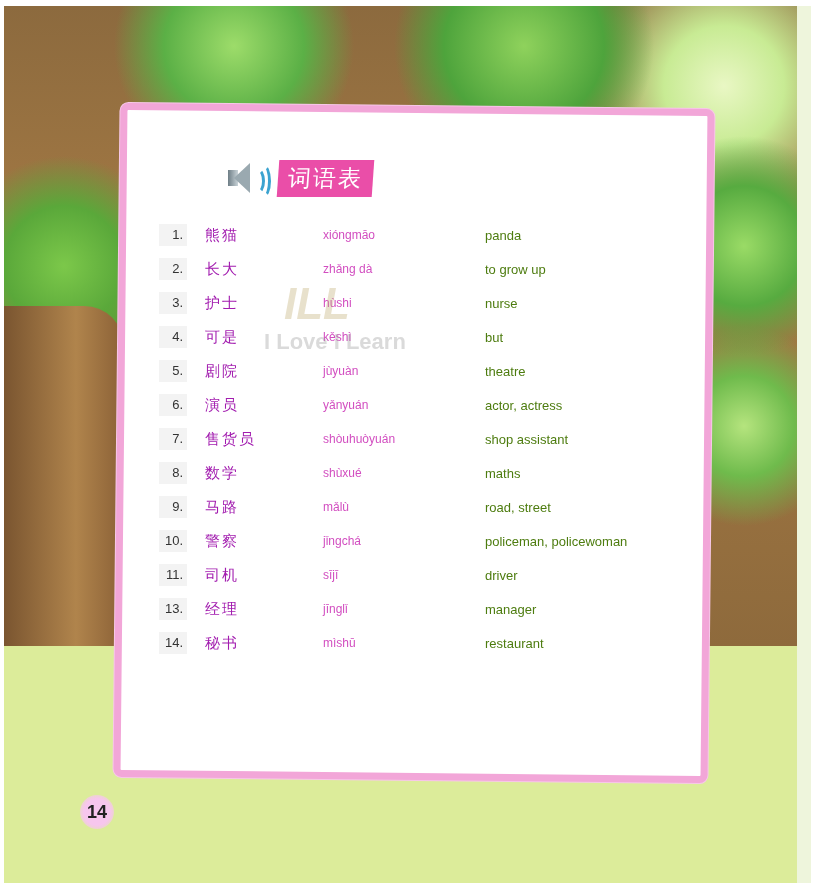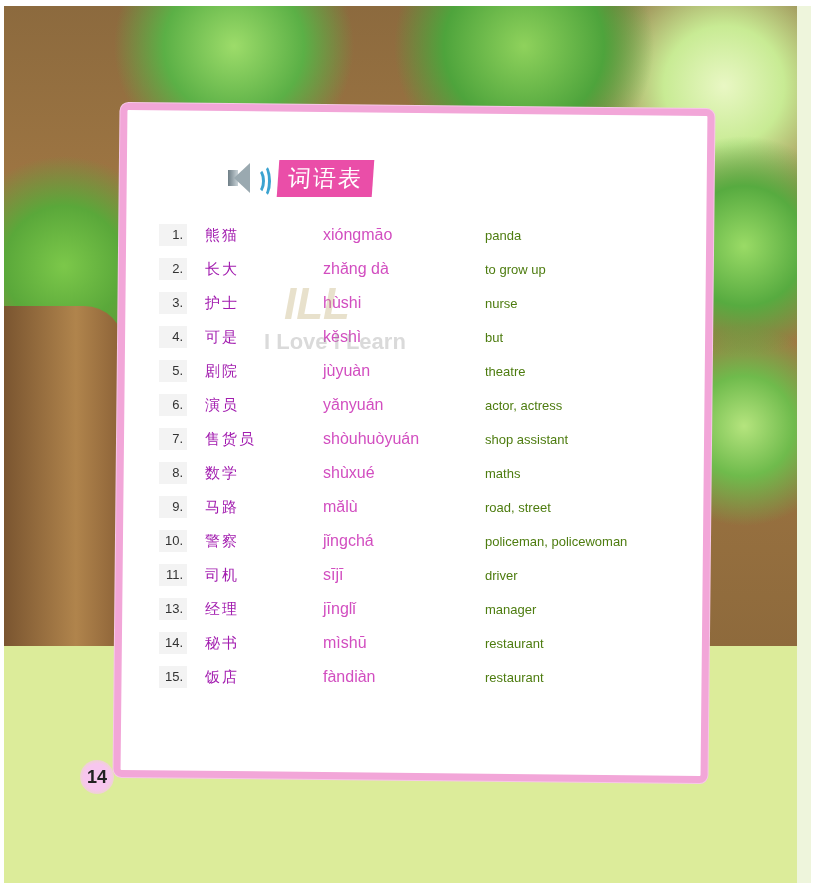--- a/index.html
+++ b/index.html
@@ -25,25 +25,25 @@
   .speaker{width:44px;height:36px;position:relative;margin-right:10px;}
   .speaker .body{position:absolute;left:4px;top:10px;width:10px;height:16px;background:linear-gradient(90deg,#6e7e86,#c9d3d8);}
   .speaker .cone{position:absolute;left:10px;top:3px;width:0;height:0;border-top:15px solid transparent;border-bottom:15px solid transparent;border-right:16px solid #9aa9b0;}
   .speaker .wave{position:absolute;top:8px;width:12px;height:20px;border:3px solid #3ba3d0;border-left:none;border-top-color:transparent;border-bottom-color:transparent;border-radius:0 50% 50% 0;}
   .title-zh{background:#ea4ea8;color:#fff;font-size:23px;padding:3px 10px;margin-right:16px;transform:skewX(-4deg);letter-spacing:2px;}
   .title-en{color:#e84ea8;font-size:22px;font-weight:bold;}
   .list{position:absolute;left:35px;top:105px;}
   .row{display:flex;align-items:center;height:34px;}
   .num{width:24px;height:22px;background:#f3f3f3;font-size:13px;color:#333;text-align:right;line-height:22px;padding-right:4px;margin-right:18px;}
   .zh{width:118px;font-family:"DejaVu Serif",serif;font-size:15px;color:#a21caf;letter-spacing:2px;}
-  .py{width:162px;font-size:16px;color:#d24ec0;}
+  .py{width:162px;font-size:12px;color:#d24ec0;}
   .en{font-size:13px;color:#4d7c0f;}
   .watermark{position:absolute;left:140px;top:166px;color:rgba(150,150,150,.35);font-family:Liberation Sans, sans-serif;font-size:22px;font-weight:bold;}
   .watermark .mono{font-size:44px;font-style:italic;display:block;margin-left:20px;color:rgba(190,170,110,.35);}
-  .page-num{position:absolute;left:76px;top:754px;width:34px;height:34px;border-radius:50%;background:radial-gradient(circle,#f7c6ee 0,#f7c6ee 55%,rgba(247,198,238,0) 100%);font-weight:bold;font-size:18px;color:#222;text-align:center;line-height:34px;}
+  .page-num{position:absolute;left:76px;top:789px;width:34px;height:34px;border-radius:50%;background:radial-gradient(circle,#f7c6ee 0,#f7c6ee 55%,rgba(247,198,238,0) 100%);font-weight:bold;font-size:18px;color:#222;text-align:center;line-height:34px;}
 </style>
 </head>
 <body>
 
 <div class="page">
   <div class="bg-top"></div>
   <div class="trunk"></div>
   <div class="ground"></div>
 
   <div class="card">
@@ -130,26 +130,20 @@
             <span class="zh">经理</span>
             <span class="py">jīnglǐ</span>
             <span class="en">manager</span>
           </div>
           <div class="row">
             <span class="num">14.</span>
             <span class="zh">秘书</span>
             <span class="py">mìshū</span>
             <span class="en">restaurant</span>
           </div>
-          <div class="row">
-            <span class="num">15.</span>
-            <span class="zh">饭店</span>
-            <span class="py">fàndiàn</span>
-            <span class="en">restaurant</span>
-          </div>
         </div>
 
       <div class="watermark">
         <span class="mono">ILL</span>
         <span>I Love I Learn</span>
       </div>
     </div>
   </div>
 
   <div class="page-num">14</div>

